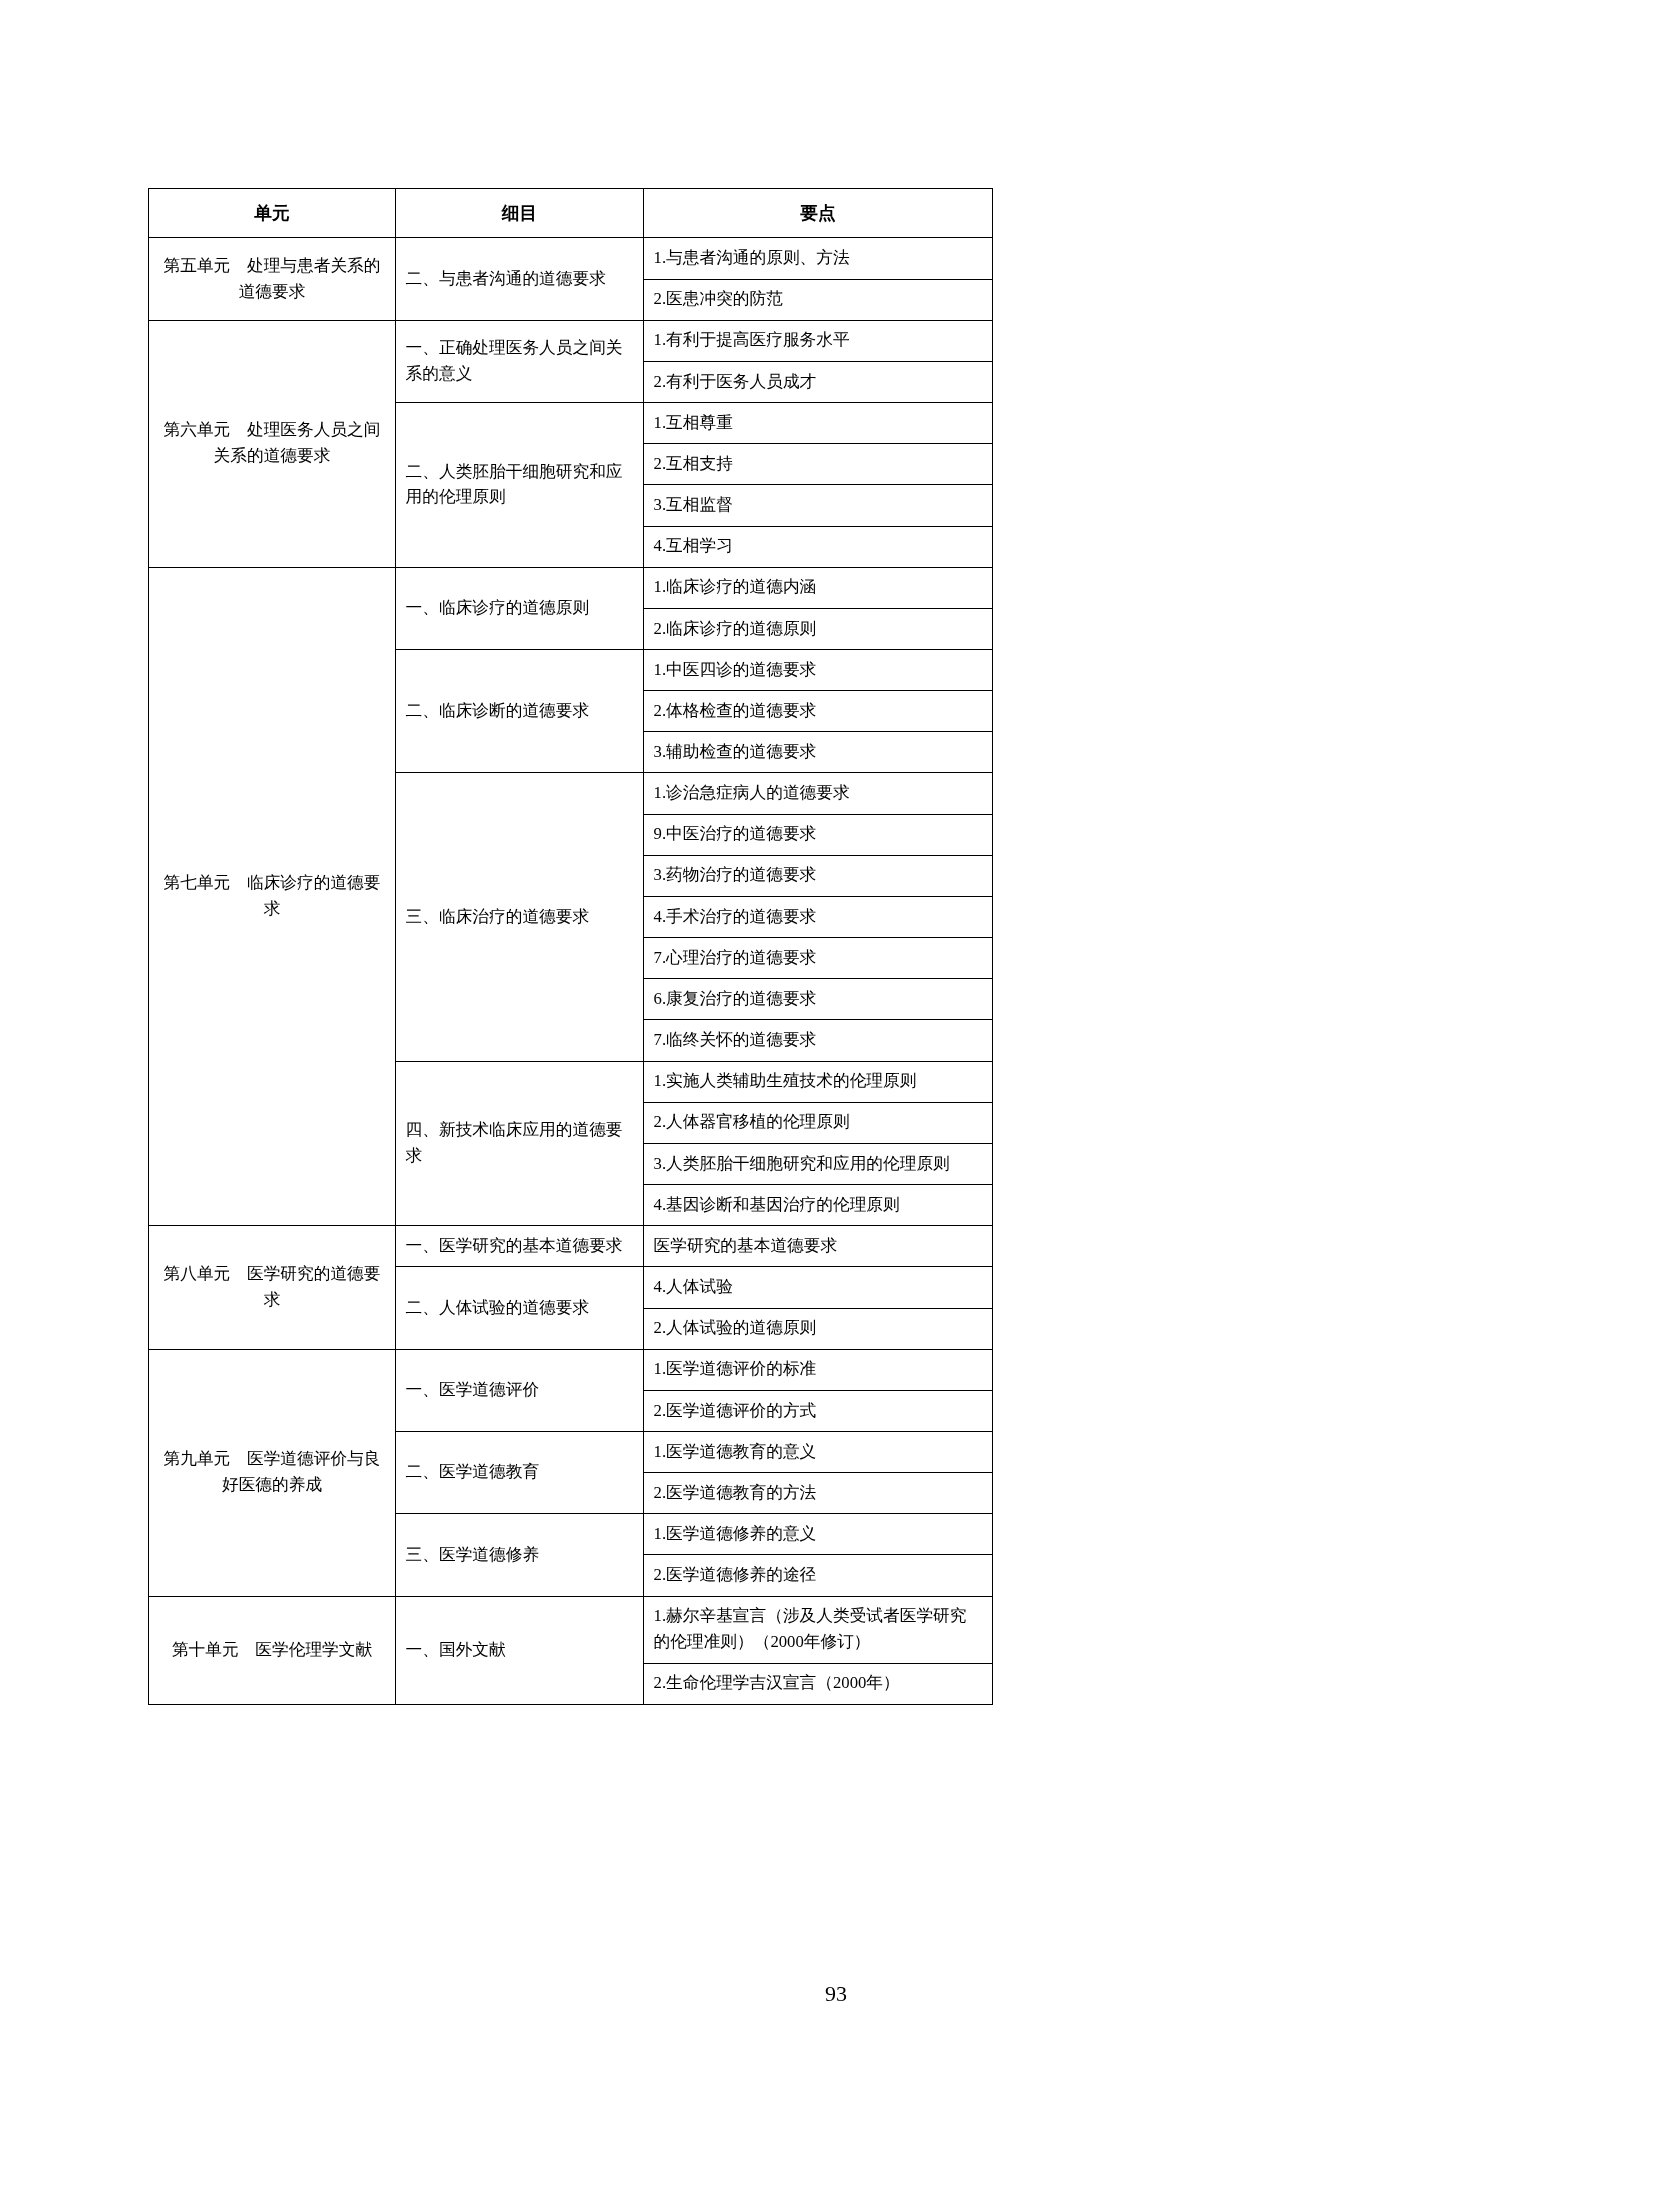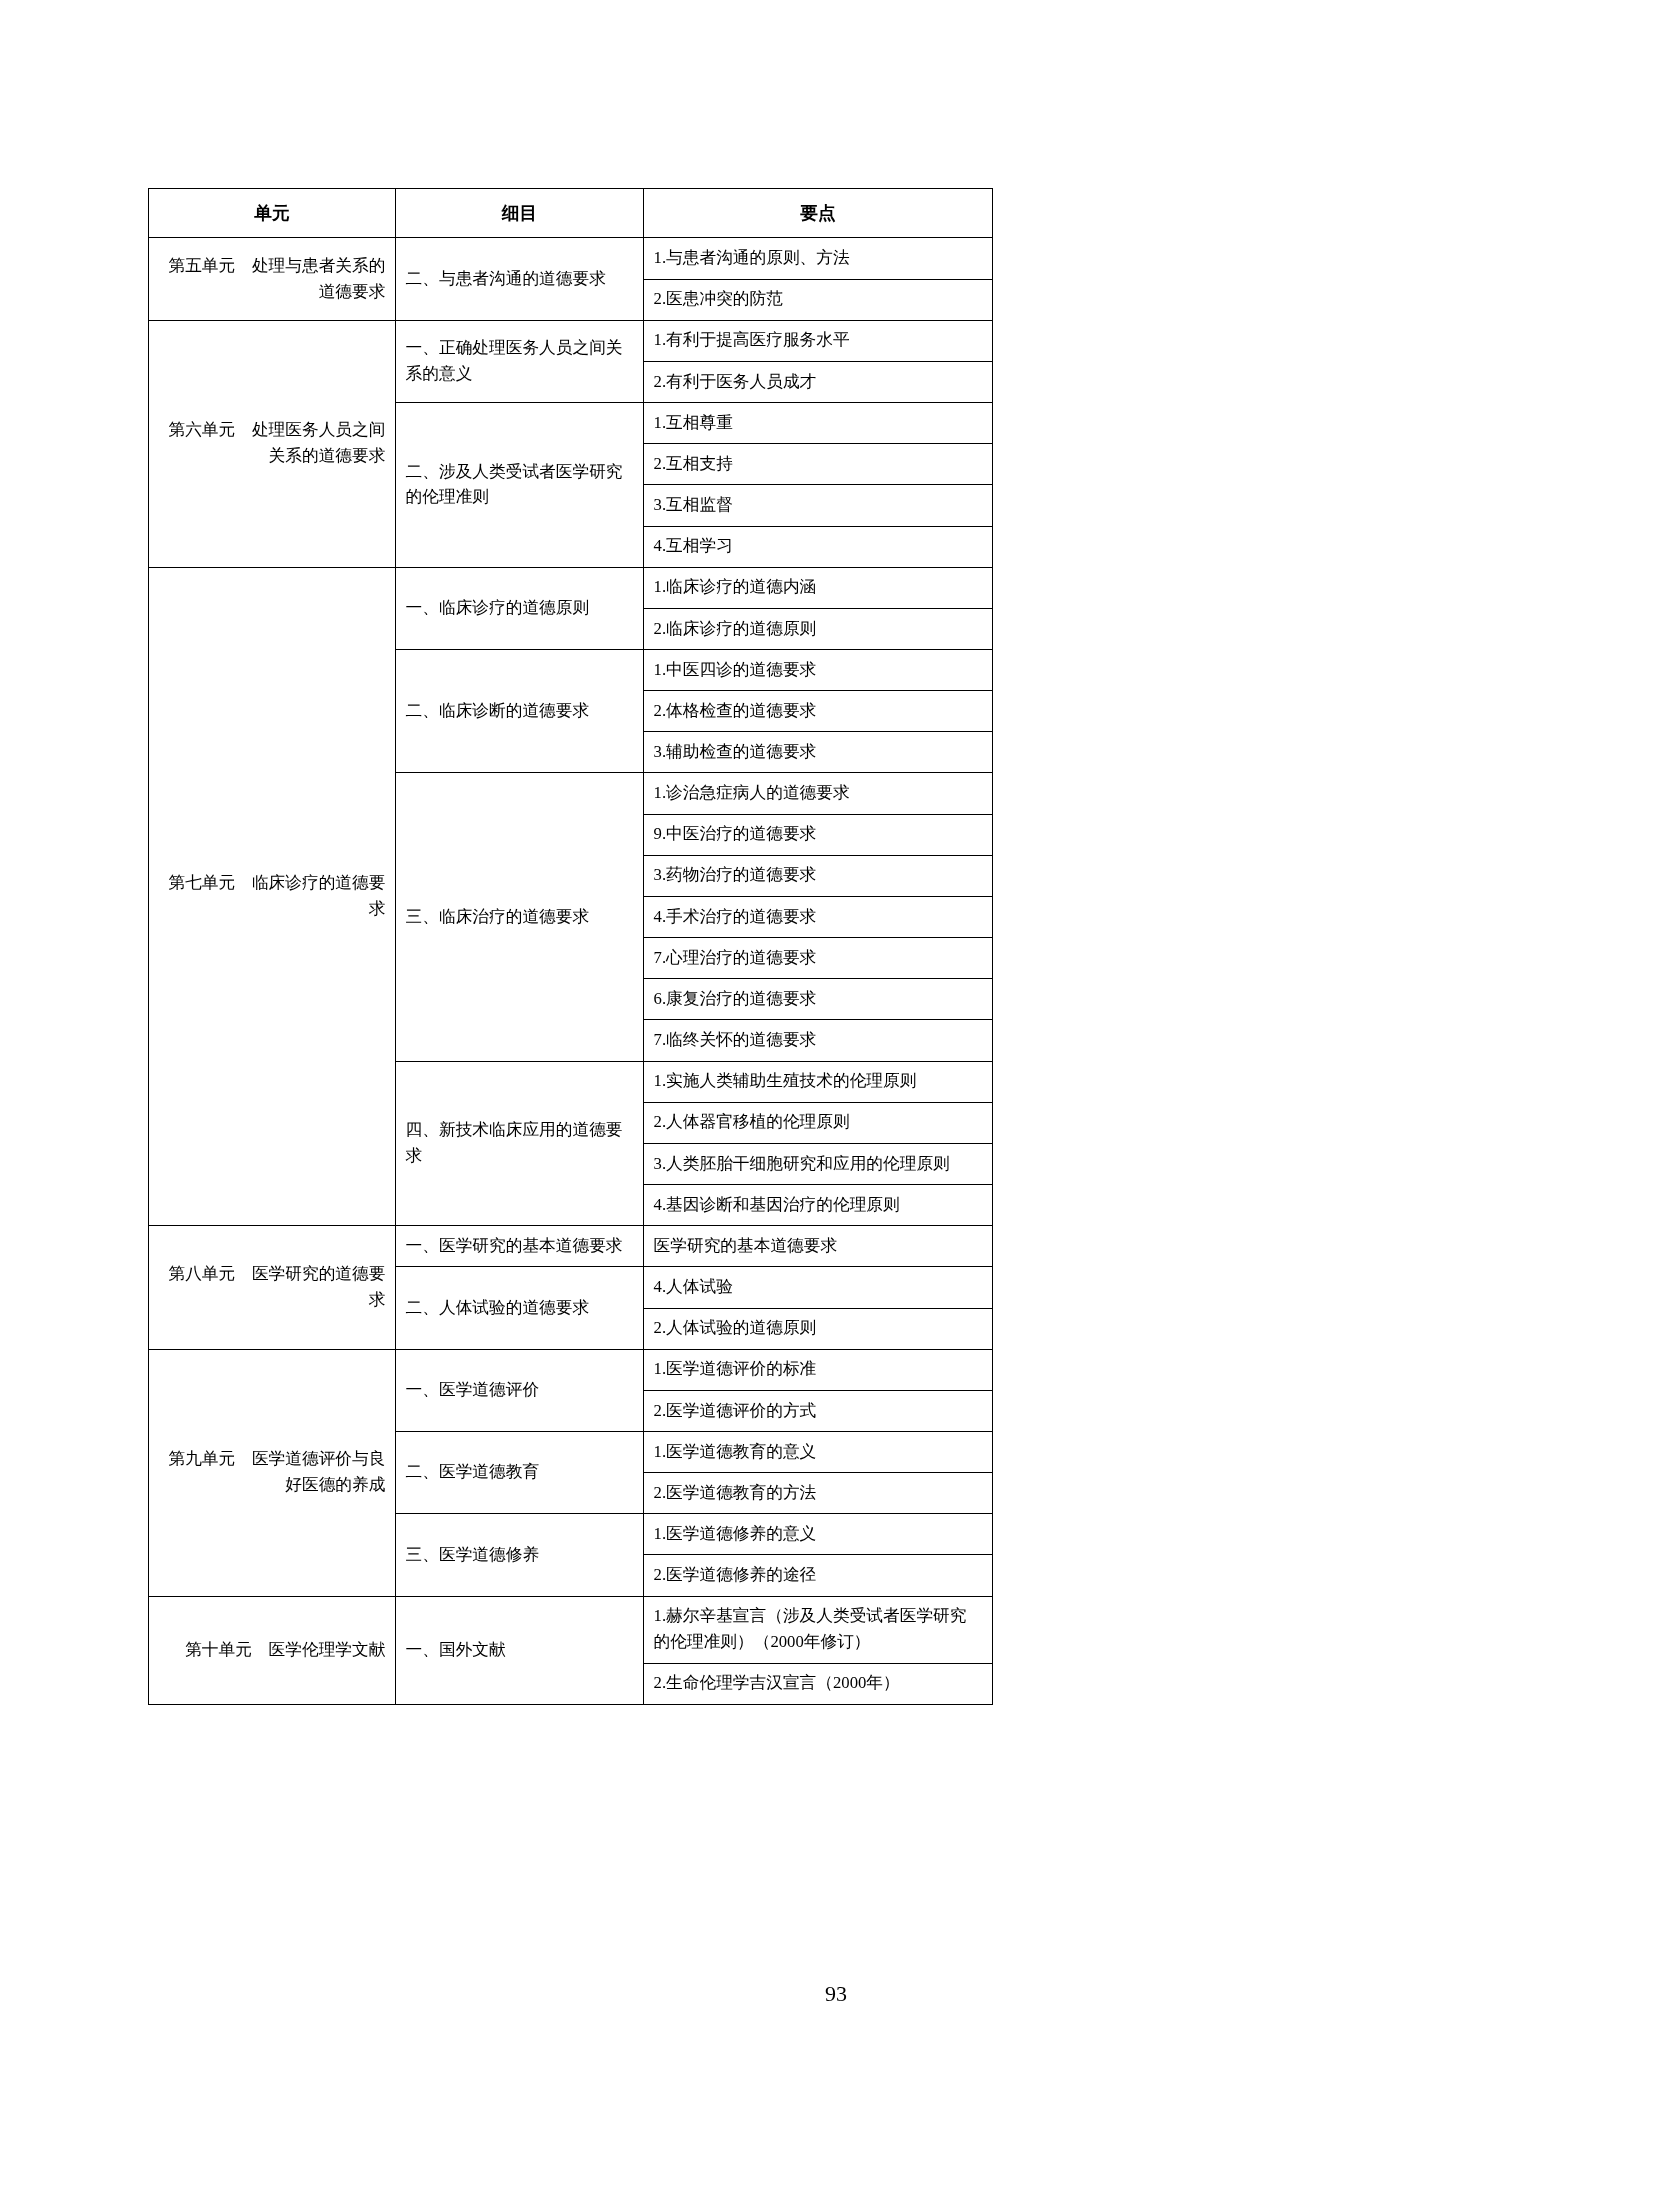--- a/index.html
+++ b/index.html
@@ -51,21 +51,21 @@
     font-size: 17.7px;
     padding-top: 10.5px;
     padding-bottom: 10.5px;
   }
   
   table.syllabus {
     border: 1.9px solid #000;
   }
   td.unit-cell {
     vertical-align: middle;
-    text-align: right;
+    text-align: center;
     padding-left: 11.5px;
     padding-right: 11.5px;
   }
   td.detail-cell {
     vertical-align: middle;
     text-align: left;
     padding-left: 11.5px;
     padding-right: 11.5px;
   }
   td.point-cell {
@@ -115,21 +115,21 @@
           </tr>
           <tr>
             <td class="unit-cell" rowspan="6">第六单元　处理医务人员之间关系的道德要求</td>
             <td class="detail-cell" rowspan="2">一、正确处理医务人员之间关系的意义</td>
             <td class="point-cell">1.有利于提高医疗服务水平</td>
           </tr>
           <tr>
             <td class="point-cell">2.有利于医务人员成才</td>
           </tr>
           <tr>
-            <td class="detail-cell" rowspan="4">二、涉及人类受试者医学研究的伦理准则</td>
+            <td class="detail-cell" rowspan="4">二、人类胚胎干细胞研究和应用的伦理原则</td>
             <td class="point-cell">1.互相尊重</td>
           </tr>
           <tr>
             <td class="point-cell">2.互相支持</td>
           </tr>
           <tr>
             <td class="point-cell">3.互相监督</td>
           </tr>
           <tr>
             <td class="point-cell">4.互相学习</td>

